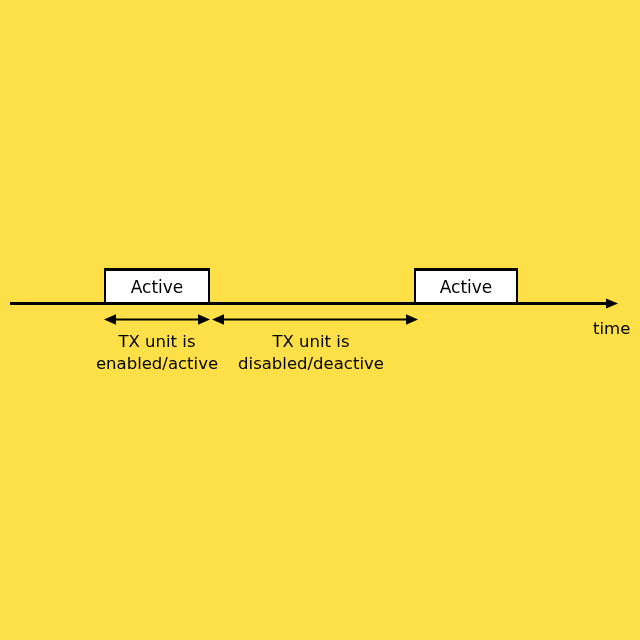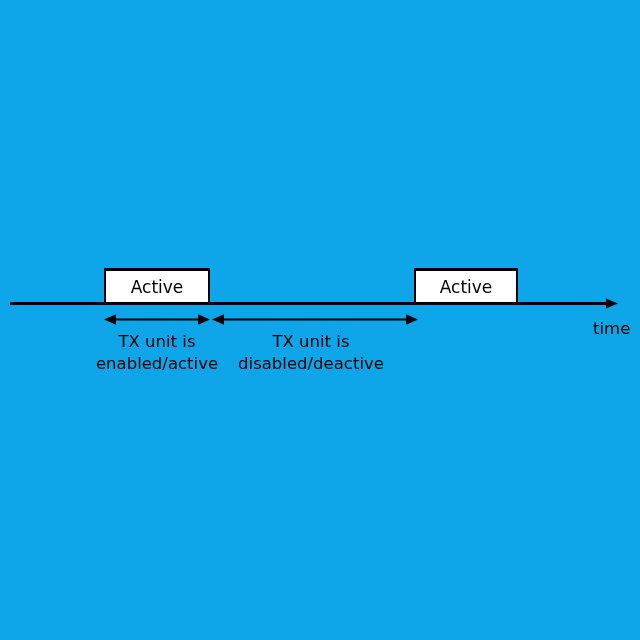--- a/index.html
+++ b/index.html
@@ -10,21 +10,21 @@
   body {
     width: 640px;
     height: 640px;
     overflow: hidden;
     font-family: "DejaVu Sans", sans-serif;
   }
   #diagram-root {
     position: relative;
     width: 640px;
     height: 640px;
-    background: #0ea5e9;
+    background: #fde047;
   }
   svg.figure {
     position: absolute;
     left: 0;
     top: 0;
     width: 640px;
     height: 640px;
     display: block;
   }
   .box-label {

